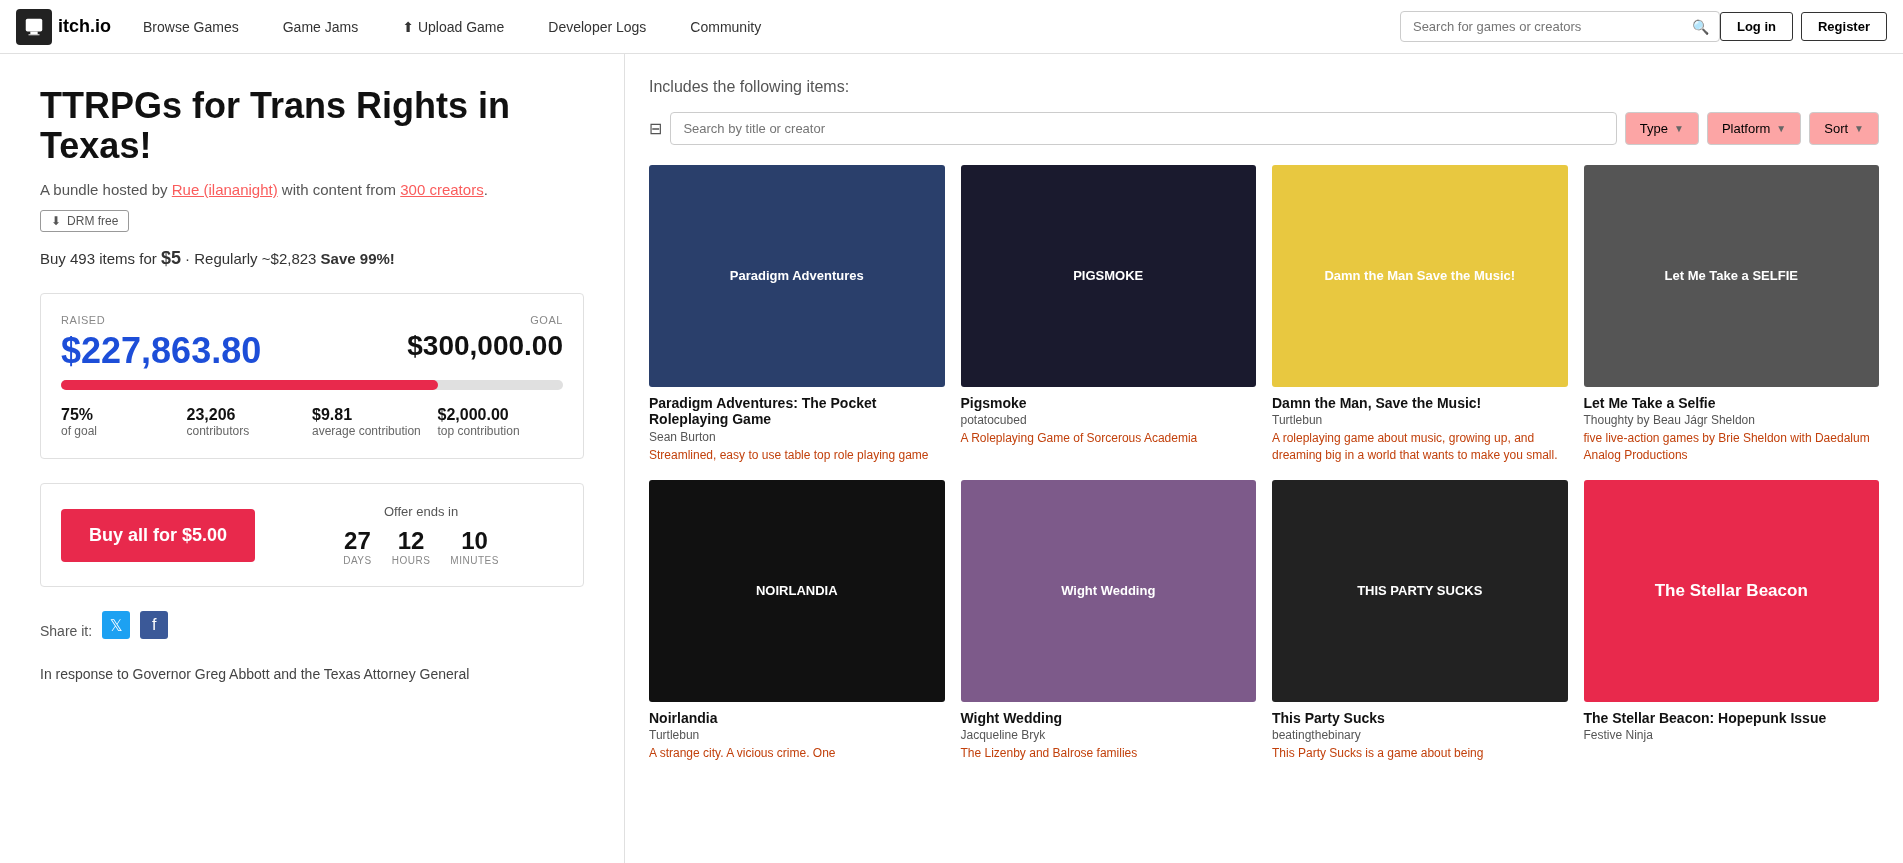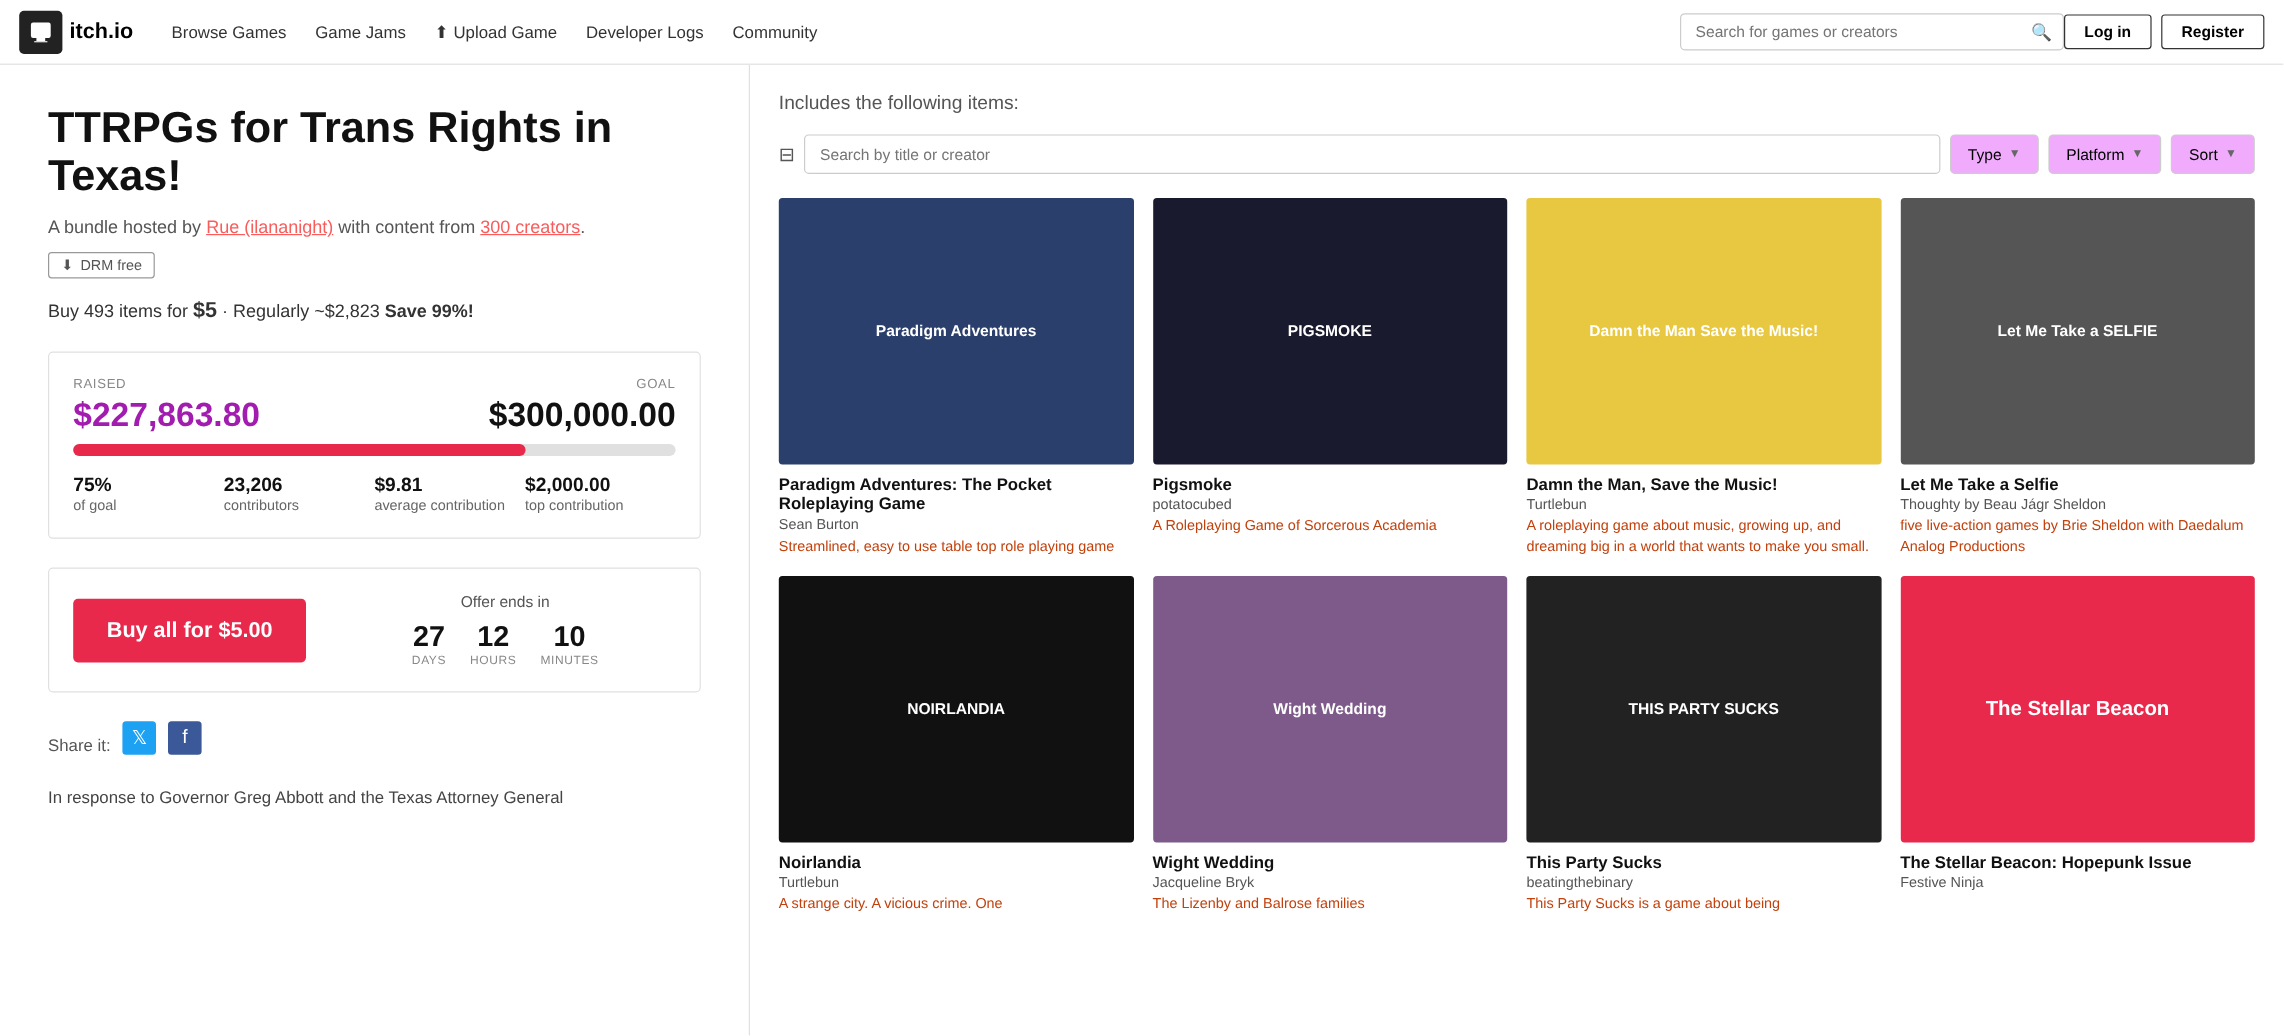--- a/index.html
+++ b/index.html
@@ -3,21 +3,21 @@
   <meta charset="utf-8">
   <style>
     * { box-sizing: border-box; margin: 0; padding: 0; }
     body { font-family: -apple-system, BlinkMacSystemFont, 'Segoe UI', sans-serif; font-size: 14px; color: #333; background: #fff; }
 
     
     .nav { display: flex; align-items: center; padding: 0 16px; height: 54px; border-bottom: 1px solid #e0e0e0; background: #fff; }
     .nav-logo { display: flex; align-items: center; gap: 6px; font-weight: bold; font-size: 18px; margin-right: 20px; text-decoration: none; color: #000; }
     .logo-box { width: 36px; height: 36px; background: #222; border-radius: 4px; display: flex; align-items: center; justify-content: center; }
     .logo-box svg { fill: white; }
-    .nav-links { display: flex; align-items: center; gap: 0; flex: 1; }
+    .nav-links { display: flex; align-items: center; gap: 20px; flex: 1; }
     .nav-link { padding: 8px 12px; text-decoration: none; color: #333; font-size: 14px; white-space: nowrap; }
     .nav-search { flex: 1; max-width: 320px; position: relative; margin-left: 12px; }
     .nav-search input { width: 100%; padding: 7px 36px 7px 12px; border: 1px solid #ccc; border-radius: 4px; font-size: 13px; }
     .nav-search .search-icon { position: absolute; right: 10px; top: 50%; transform: translateY(-50%); color: #999; }
     .nav-actions { display: flex; gap: 8px; margin-left: auto; }
     .btn-outline { padding: 6px 16px; border: 1px solid #333; border-radius: 3px; background: #fff; cursor: pointer; font-size: 13px; font-weight: 600; }
     .upload-icon { margin-right: 4px; }
 
     
     .main-layout { display: flex; min-height: calc(100vh - 54px); }
@@ -28,21 +28,21 @@
     .bundle-subtitle { font-size: 15px; color: #555; margin-bottom: 12px; }
     .bundle-subtitle a { color: #fa5c5c; text-decoration: underline; }
     .drm-badge { display: inline-flex; align-items: center; gap: 6px; border: 1px solid #999; border-radius: 3px; padding: 3px 10px; font-size: 12px; color: #555; margin-bottom: 16px; }
     .bundle-price-text { font-size: 15px; color: #333; margin-bottom: 24px; }
     .bundle-price-text strong { font-size: 18px; }
     .save-badge { font-weight: 700; color: #333; }
 
     .stats-section { border: 1px solid #e0e0e0; border-radius: 4px; padding: 20px; margin-bottom: 24px; }
     .stats-header { display: flex; justify-content: space-between; margin-bottom: 4px; }
     .stats-label { font-size: 11px; text-transform: uppercase; color: #888; letter-spacing: 0.05em; }
-    .stats-amount { font-size: 28px; font-weight: 900; color: #a21caf; margin-bottom: 8px; }
+    .stats-amount { font-size: 36px; font-weight: 900; color: #1d4ed8; margin-bottom: 8px; }
     .stats-goal { font-size: 28px; font-weight: 900; color: #111; text-align: right; }
     .progress-bar { height: 10px; background: #e0e0e0; border-radius: 5px; margin-bottom: 16px; }
     .progress-fill { height: 100%; background: #e8294c; border-radius: 5px; }
     .stats-row { display: flex; gap: 0; }
     .stat-item { flex: 1; }
     .stat-value { font-size: 16px; font-weight: 700; color: #111; }
     .stat-desc { font-size: 12px; color: #666; }
 
     .offer-box { border: 1px solid #e0e0e0; border-radius: 4px; padding: 20px; display: flex; align-items: center; gap: 24px; margin-bottom: 24px; }
     .buy-btn { background: #e8294c; color: #fff; border: none; border-radius: 4px; padding: 16px 28px; font-size: 18px; font-weight: 700; cursor: pointer; white-space: nowrap; }
@@ -61,21 +61,21 @@
 
     .description { font-size: 14px; color: #444; line-height: 1.6; }
 
     
     .right-panel { flex: 1; padding: 24px; overflow: auto; }
     .includes-title { font-size: 16px; color: #555; margin-bottom: 16px; }
 
     .filter-row { display: flex; align-items: center; gap: 8px; margin-bottom: 20px; }
     .filter-icon { color: #555; font-size: 16px; }
     .search-input { flex: 1; padding: 8px 12px; border: 1px solid #ccc; border-radius: 4px; font-size: 13px; }
-    .dropdown-btn { display: flex; align-items: center; gap: 6px; padding: 8px 14px; border: 1px solid #ccc; border-radius: 4px; background: #f0abfc; cursor: pointer; font-size: 13px; white-space: nowrap; }
+    .dropdown-btn { display: flex; align-items: center; gap: 6px; padding: 8px 14px; border: 1px solid #ccc; border-radius: 4px; background: #fca5a5; cursor: pointer; font-size: 13px; white-space: nowrap; }
     .dropdown-arrow { font-size: 10px; color: #666; }
 
     .games-grid { display: grid; grid-template-columns: repeat(4, 1fr); gap: 16px; }
     .game-card { cursor: pointer; }
     .game-thumb { width: 100%; aspect-ratio: 4/3; object-fit: cover; border-radius: 3px; background: #ccc; overflow: hidden; margin-bottom: 8px; }
     .game-thumb-img { width: 100%; height: 100%; display: flex; align-items: center; justify-content: center; font-size: 11px; color: #fff; text-align: center; }
     .game-title { font-size: 14px; font-weight: 700; color: #111; margin-bottom: 2px; line-height: 1.2; }
     .game-author { font-size: 12px; color: #555; margin-bottom: 3px; }
     .game-desc { font-size: 12px; color: #c2410c; line-height: 1.4; }
   </style>

